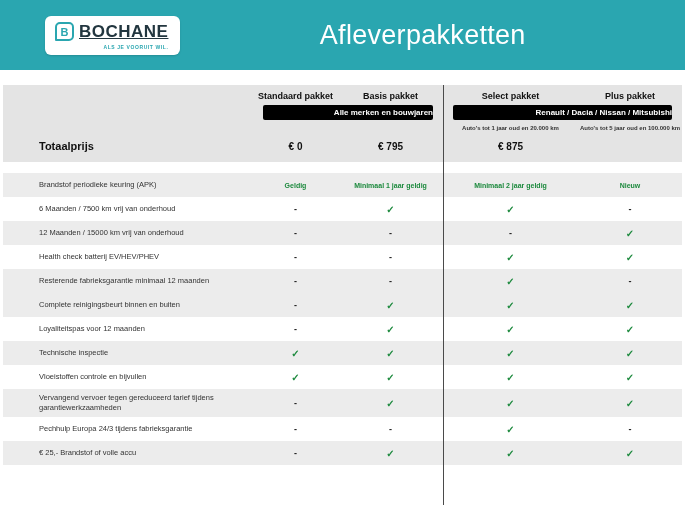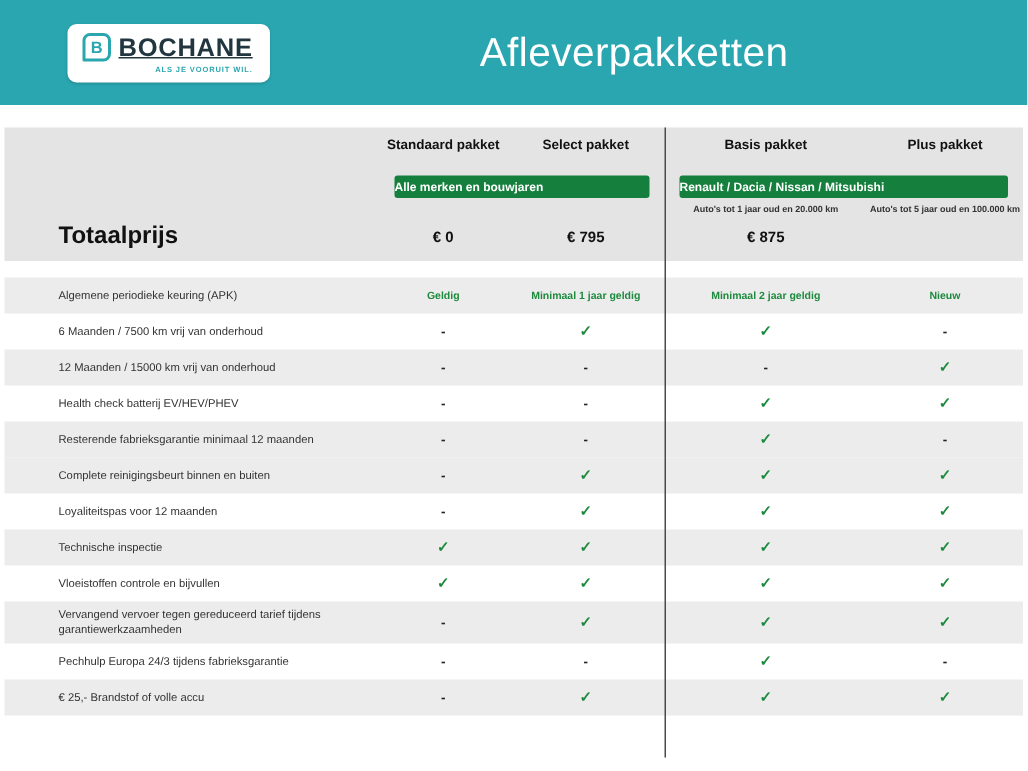--- a/index.html
+++ b/index.html
@@ -50,37 +50,37 @@
     width: 1px; height: 420px; background: #4a4a4a; z-index: 5;
   }
   .grid {
     display: grid;
     grid-template-columns: 250px 85px 105px 135px 104px;
     align-items: center;
   }
   .thead { background: #e4e4e4; padding: 6px 0 5px 0; }
   .colhead {
     font-size: 9px; font-weight: 700; color: #111;
-    text-align: center; padding-bottom: 16px;
+    text-align: center; padding-bottom: 4px;
   }
   .badge-cell-left  { grid-column: 2 / span 2; padding: 0 10px; }
   .badge-cell-right { grid-column: 4 / span 2; padding: 0 10px; }
   .badge {
-    display: block; background: #15803d; color: #ffffff;
-    font-size: 8px; font-weight: 700; text-align: left;
+    display: block; background: #000000; color: #ffffff;
+    font-size: 8px; font-weight: 700; text-align: right;
     padding: 3px 0; border-radius: 2px;
   }
   .subnote-row { min-height: 12px; }
   .subnote {
     font-size: 6px; font-weight: 700; color: #333;
     text-align: center; padding-top: 3px;
   }
   .totals-row { min-height: 22px; margin-top: 3px; }
   .totals-label {
-    font-size: 16px; font-weight: 700; color: #111; padding-left: 36px;
+    font-size: 11px; font-weight: 700; color: #111; padding-left: 36px;
   }
   .total-val {
     font-size: 10px; font-weight: 700; color: #111; text-align: center;
   }
   .gap { height: 11px; background: #ffffff; }
   .row { min-height: 24px; }
   .row.shade { background: #ececec; }
   .cell.label {
     font-size: 7.5px; color: #333;
     padding: 4px 14px 4px 36px; line-height: 1.35;
@@ -106,22 +106,22 @@
   </div>
 </div>
 
 <div class="content">
   <div class="v-divider"></div>
 
   <div class="thead">
     <div class="grid">
       <div class="cell"></div>
       <div class="colhead">Standaard pakket</div>
+      <div class="colhead">Basis pakket</div>
       <div class="colhead">Select pakket</div>
-      <div class="colhead">Basis pakket</div>
       <div class="colhead">Plus pakket</div>
     </div>
 
     <div class="grid">
       <div class="cell"></div>
       <div class="badge-cell-left">
         <span class="badge">Alle merken en bouwjaren</span>
       </div>
       <div class="badge-cell-right">
         <span class="badge">Renault / Dacia / Nissan / Mitsubishi</span>
@@ -141,21 +141,21 @@
       <div class="total-val">€ 0</div>
       <div class="total-val">€ 795</div>
       <div class="total-val">€ 875</div>
     </div>
   </div>
 
   <div class="gap"></div>
 
   <div id="rows">
       <div class="grid row shade">
-        <div class="cell label">Algemene periodieke keuring (APK)</div>
+        <div class="cell label">Brandstof periodieke keuring (APK)</div>
         <div class="cell val green">Geldig</div>
         <div class="cell val green">Minimaal 1 jaar geldig</div>
         <div class="cell val green">Minimaal 2 jaar geldig</div>
         <div class="cell val green">Nieuw</div>
       </div>
       <div class="grid row">
         <div class="cell label">6 Maanden / 7500 km vrij van onderhoud</div>
         <div class="cell val dash">-</div>
         <div class="cell val check">✓</div>
         <div class="cell val check">✓</div>

